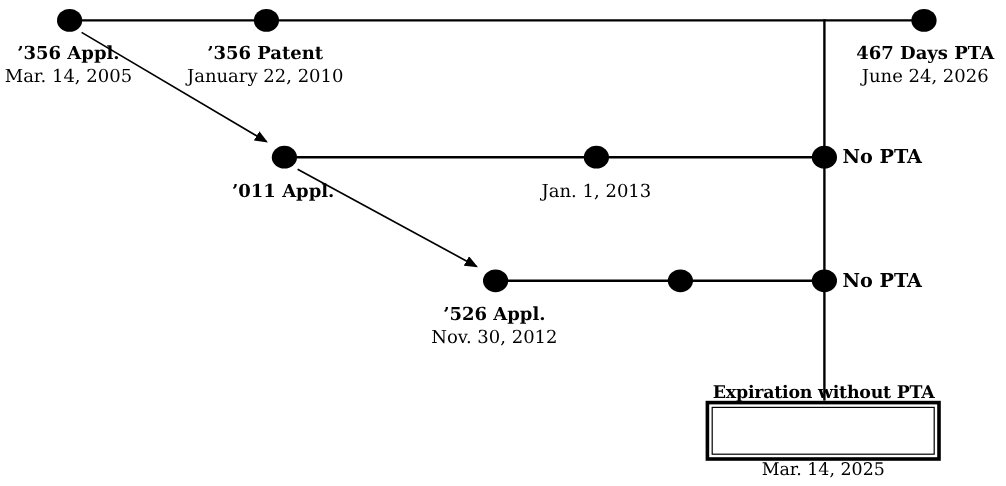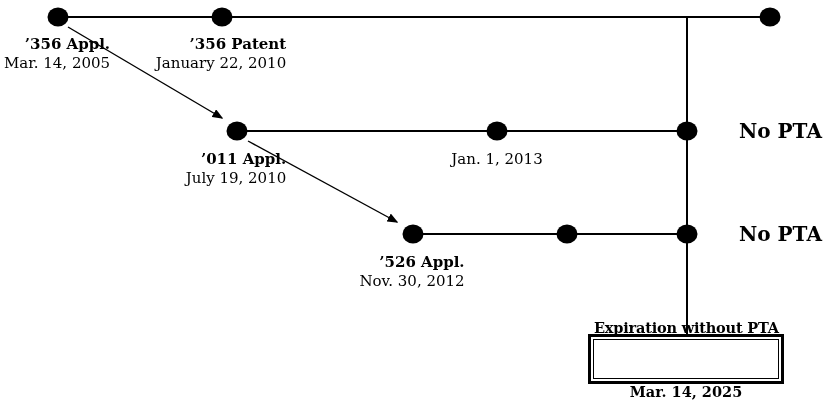--- a/index.html
+++ b/index.html
@@ -24,34 +24,32 @@
   .node-label {
     position: absolute;
     transform: translateX(-50%);
     text-align: center;
     white-space: nowrap;
   }
   .nl-title {
     font-weight: 700;
     font-size: 15px;
     line-height: 19px;
-    text-align: right;
   }
   .nl-date {
     font-weight: 400;
     font-size: 15px;
     line-height: 19px;
   }
   .nopta-label {
     position: absolute;
     font-weight: 700;
-    font-size: 20px;
+    font-size: 16px;
     line-height: 20px;
     white-space: nowrap;
-    margin-left: 37px;
   }
   .exp-box {
     position: absolute;
     left: 588px;
     top: 334px;
     width: 196px;
     height: 50px;
     box-sizing: border-box;
     border: 3px solid #000000;
     background: #ffffff;
@@ -69,21 +67,21 @@
     white-space: nowrap;
     gap: 46px;
   }
   .exp-title {
     font-weight: 700;
     font-size: 14.5px;
     line-height: 19px;
     letter-spacing: -0.2px;
   }
   .exp-date {
-    font-weight: 700;
+    font-weight: 400;
     font-size: 14.5px;
     line-height: 18px;
   }
 </style>
 </head>
 <body>
 
 <div class="canvas">
 
   <svg class="gfx" width="838" height="405" viewBox="0 0 838 405">
@@ -114,24 +112,27 @@
   </svg>
 
   <div class="node-label" style="left:57px; top:35px">
     <div class="nl-title">’356 Appl.</div>
     <div class="nl-date">Mar. 14, 2005</div>
   </div>
   <div class="node-label" style="left:221px; top:35px">
     <div class="nl-title">’356 Patent</div>
     <div class="nl-date">January 22, 2010</div>
   </div>
+  <div class="node-label" style="left:771px; top:35px">
+    <div class="nl-title">467 Days PTA</div>
+    <div class="nl-date">June 24, 2026</div>
+  </div>
 
   <div class="node-label" style="left:236px; top:150px">
     <div class="nl-title">’011 Appl.</div>
-    <div class="nl-date">July 19, 2010</div>
   </div>
   <div class="node-label" style="left:497px; top:150px">
     <div class="nl-date">Jan. 1, 2013</div>
   </div>
   <div class="nopta-label" style="left:702px; top:121px">No PTA</div>
 
   <div class="node-label" style="left:412px; top:253px">
     <div class="nl-title">’526 Appl.</div>
     <div class="nl-date">Nov. 30, 2012</div>
   </div>

